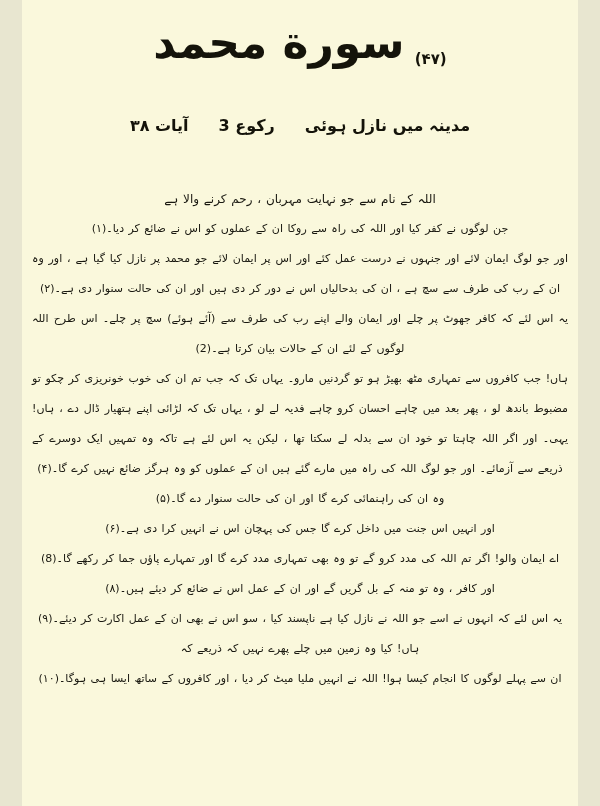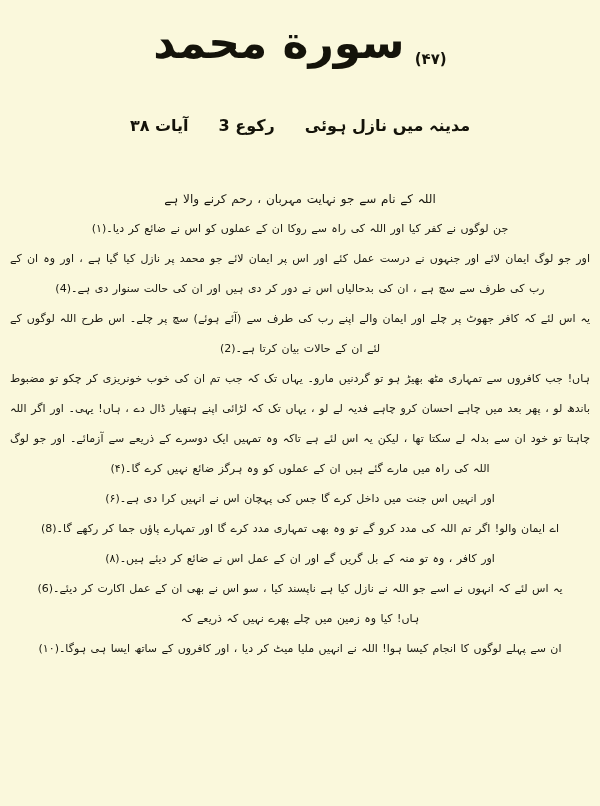--- a/index.html
+++ b/index.html
@@ -2,21 +2,21 @@
 <html lang="ur" dir="rtl"><head>
 <meta charset="utf-8">
 <style>
   html, body {
     margin: 0;
     padding: 0;
     background: #e8e6d0;
   }
   .page {
     position: relative;
-    width: 600px;
+    width: 556px;
     height: 806px;
     margin: 0 auto;
     background: #faf8dc;
     color: #1b1a10;
     font-family: "DejaVu Sans", sans-serif;
     direction: rtl;
     overflow: hidden;
     box-sizing: border-box;
   }
   .header {
@@ -75,24 +75,25 @@
     <div class="subtitle">
       <span>مدینہ میں نازل ہوئی</span>
       <span>رکوع 3</span>
       <span>آیات ۳۸</span>
     </div>
   </div>
 
   <div class="body">
     <p class="bismillah">اللہ کے نام سے جو نہایت مہربان ، رحم کرنے والا ہے</p>
     <p>جن لوگوں نے کفر کیا اور اللہ کی راہ سے روکا ان کے عملوں کو اس نے ضائع کر دیا۔(۱)</p>
-    <p>اور جو لوگ ایمان لائے اور جنہوں نے درست عمل کئے اور اس پر ایمان لائے جو محمد پر نازل کیا گیا ہے ، اور وہ ان کے رب کی طرف سے سچ ہے ، ان کی بدحالیاں اس نے دور کر دی ہیں اور ان کی حالت سنوار دی ہے۔(4)</p>
+    <p>اور جو لوگ ایمان لائے اور جنہوں نے درست عمل کئے اور اس پر ایمان لائے جو محمد پر نازل کیا گیا ہے ، اور وہ ان کے رب کی طرف سے سچ ہے ، ان کی بدحالیاں اس نے دور کر دی ہیں اور ان کی حالت سنوار دی ہے۔(۲)</p>
     <p>یہ اس لئے کہ کافر جھوٹ پر چلے اور ایمان والے اپنے رب کی طرف سے (آئے ہوئے) سچ پر چلے۔ اس طرح اللہ لوگوں کے لئے ان کے حالات بیان کرتا ہے۔(2)</p>
     <p>ہاں! جب کافروں سے تمہاری مٹھ بھیڑ ہو تو گردنیں مارو۔ یہاں تک کہ جب تم ان کی خوب خونریزی کر چکو تو مضبوط باندھ لو ، پھر بعد میں چاہے احسان کرو چاہے فدیہ لے لو ، یہاں تک کہ لڑائی اپنے ہتھیار ڈال دے ، ہاں! یہی۔ اور اگر اللہ چاہتا تو خود ان سے بدلہ لے سکتا تھا ، لیکن یہ اس لئے ہے تاکہ وہ تمہیں ایک دوسرے کے ذریعے سے آزمائے۔ اور جو لوگ اللہ کی راہ میں مارے گئے ہیں ان کے عملوں کو وہ ہرگز ضائع نہیں کرے گا۔(۴)</p>
+    <p>وہ ان کی راہنمائی کرے گا اور ان کی حالت سنوار دے گا۔(۵)</p>
     <p>اور انہیں اس جنت میں داخل کرے گا جس کی پہچان اس نے انہیں کرا دی ہے۔(۶)</p>
     <p>اے ایمان والو! اگر تم اللہ کی مدد کرو گے تو وہ بھی تمہاری مدد کرے گا اور تمہارے پاؤں جما کر رکھے گا۔(8)</p>
     <p>اور کافر ، وہ تو منہ کے بل گریں گے اور ان کے عمل اس نے ضائع کر دیئے ہیں۔(۸)</p>
-    <p>یہ اس لئے کہ انہوں نے اسے جو اللہ نے نازل کیا ہے ناپسند کیا ، سو اس نے بھی ان کے عمل اکارت کر دیئے۔(6)</p>
+    <p>یہ اس لئے کہ انہوں نے اسے جو اللہ نے نازل کیا ہے ناپسند کیا ، سو اس نے بھی ان کے عمل اکارت کر دیئے۔(۹)</p>
     <p>ہاں! کیا وہ زمین میں چلے پھرے نہیں کہ ذریعے کہ</p>
     <p>ان سے پہلے لوگوں کا انجام کیسا ہوا! اللہ نے انہیں ملیا میٹ کر دیا ، اور کافروں کے ساتھ ایسا ہی ہوگا۔(۱۰)</p>
 
   </div>
 </div>
 
 </body></html>

